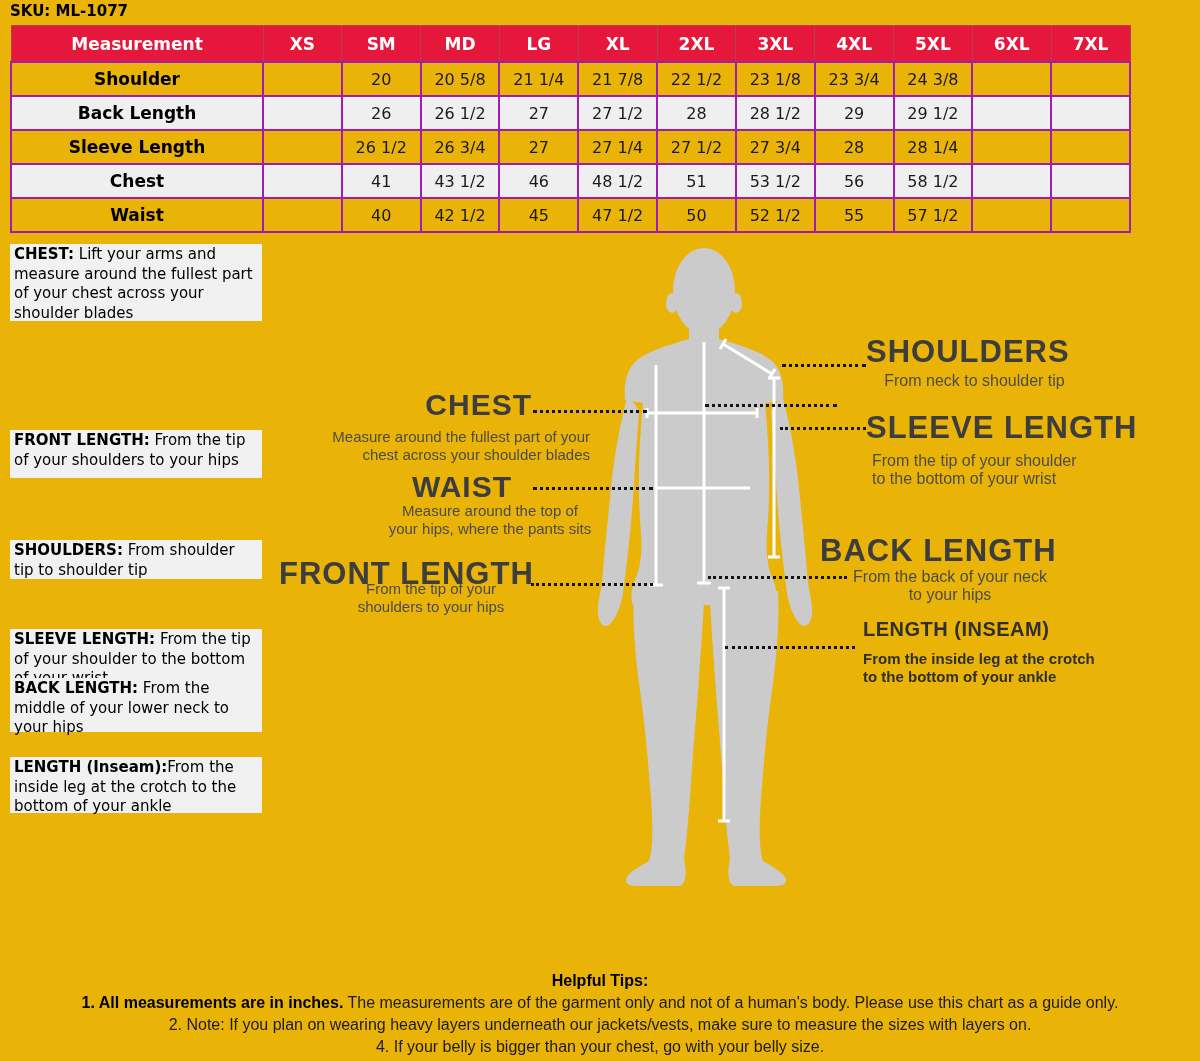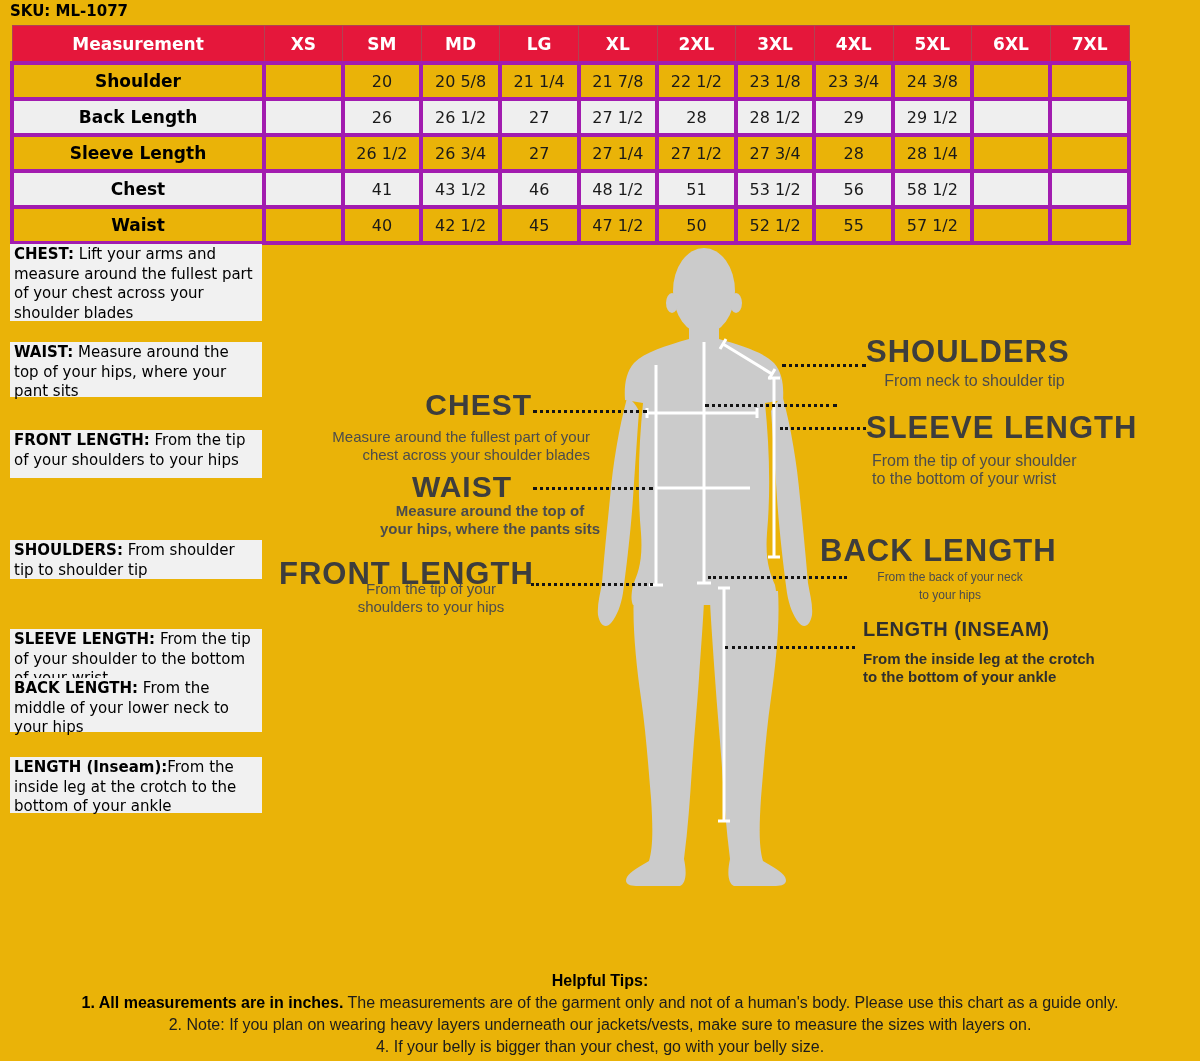--- a/index.html
+++ b/index.html
@@ -10,21 +10,21 @@
   .sku{position:absolute;left:10px;top:2px;font-size:15px;font-weight:bold;color:#000;}
 
   
   .size-table{position:absolute;left:10px;top:25px;width:1121px;border-collapse:collapse;
               table-layout:fixed;font-family:"DejaVu Sans",sans-serif;}
   .size-table col.col-meas{width:252px;}
   .size-table thead th{background:#e5173b;color:#fff;font-size:17px;font-weight:bold;
               height:33px;border:1px solid #b04252;border-bottom:1px solid #9b9b9b;}
   .size-table tbody th{font-size:17px;font-weight:bold;color:#000;}
   .size-table tbody td{font-size:16px;text-align:center;color:#1a1a1a;}
-  .size-table tbody th,.size-table tbody td{height:32px;border:4px solid #a21caf;padding:0;}
+  .size-table tbody th,.size-table tbody td{height:32px;border:2px solid #a21caf;padding:0;}
   .size-table tbody tr:nth-child(even){background:#efefef;}
 
   
   .def{position:absolute;left:10px;width:244px;background:#f1f1f1;padding:1px 4px;
        font-size:15px;line-height:19.5px;color:#000;overflow:visible;}
   .def b{font-weight:bold;}
   .def-chest{top:244px;height:75px;}
   .def-waist{top:342px;height:53px;}
   .def-front{top:430px;height:46px;}
   .def-shoulders{top:540px;height:37px;}
@@ -33,29 +33,29 @@
   .def-inseam{top:757px;height:54px;}
 
   
   .dtitle{position:absolute;font-family:"Liberation Sans",sans-serif;font-weight:bold;
           color:#3d3d3d;letter-spacing:1px;white-space:nowrap;}
   .dcap{position:absolute;font-family:"Liberation Sans",sans-serif;font-size:15px;
         line-height:18px;color:#4c4c4c;white-space:nowrap;}
   .t-chest{left:350px;top:388px;width:182px;text-align:right;font-size:30px;}
   .c-chest{left:300px;top:428px;width:290px;text-align:right;}
   .t-waist{left:330px;top:470px;width:182px;text-align:right;font-size:30px;}
-  .c-waist{left:345px;top:502px;width:290px;text-align:center;font-weight:bold;}
+  .c-waist{left:345px;top:502px;width:290px;text-align:center;}
   .t-front{left:279px;top:556px;font-size:31px;}
   .c-front{left:331px;top:580px;width:200px;text-align:center;}
   .t-shoulders{left:866px;top:334px;font-size:31px;}
   .c-shoulders{left:872px;top:372px;width:205px;text-align:center;font-size:16px;}
   .t-sleeve{left:866px;top:410px;font-size:31px;}
   .c-sleeve{left:872px;top:452px;font-size:16px;}
   .t-back{left:820px;top:533px;font-size:31px;}
-  .c-back{left:845px;top:568px;width:210px;text-align:center;font-size:12px;}
+  .c-back{left:845px;top:568px;width:210px;text-align:center;font-size:16px;}
   .t-inseam{left:863px;top:618px;font-size:20px;letter-spacing:0.5px;color:#2f2f2f;}
   .c-inseam{left:863px;top:650px;font-size:15px;line-height:17.5px;font-weight:bold;color:#2f2f2f;}
 
   
   .leader{position:absolute;height:0;border-top:3px dotted #141414;}
   .ld-chest-left{left:533px;top:410px;width:114px;}
   .ld-chest-back{left:705px;top:404px;width:132px;}
   .ld-waist{left:533px;top:487px;width:120px;}
   .ld-front{left:531px;top:583px;width:122px;}
   .ld-shoulders{left:782px;top:364px;width:84px;}
@@ -179,21 +179,20 @@
           <td>52 1/2</td>
           <td>55</td>
           <td>57 1/2</td>
           <td></td>
           <td></td>
         </tr>
       </tbody>
   </table>
 
   <div class="def def-chest"><b>CHEST:</b><span> Lift your arms  and measure around the fullest part of your chest across your shoulder blades</span></div>
-  <div class="def def-waist"><b>WAIST:</b><span>  Measure around the top of your hips, where your pant sits</span></div>
   <div class="def def-front"><b>FRONT LENGTH:</b><span> From the tip of your shoulders to your hips</span></div>
   <div class="def def-shoulders"><b>SHOULDERS:</b><span> From shoulder tip to shoulder tip</span></div>
   <div class="def def-sleeve"><b>SLEEVE LENGTH:</b><span> From the tip of your shoulder to the bottom of your wrist</span></div>
   <div class="def def-back"><b>BACK LENGTH:</b><span> From the middle of your lower neck to your hips</span></div>
   <div class="def def-inseam"><b>LENGTH (Inseam):</b><span>From the inside leg at the crotch to the bottom of your ankle</span></div>
 
   <svg class="figure" viewBox="0 0 300 645" xmlns="http://www.w3.org/2000/svg">
     <g fill="#cbcbcb">
       <ellipse cx="151" cy="48" rx="31" ry="43"></ellipse>
       <ellipse cx="119" cy="60" rx="6" ry="10"></ellipse>

